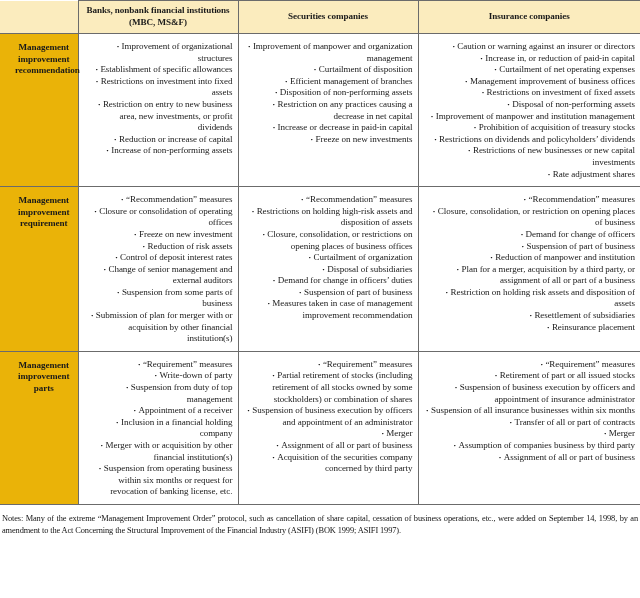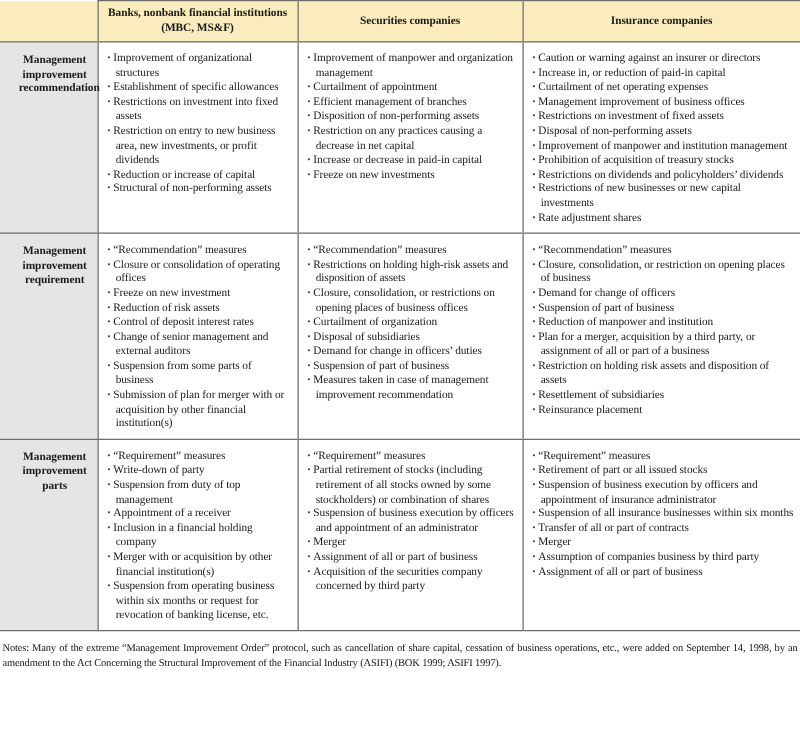--- a/index.html
+++ b/index.html
@@ -54,23 +54,24 @@
     border-bottom: 1.2px solid #6b6b6b;
   }
   thead tr.header-row th.last-head {
     border-right: none;
   }
 
   
   tbody tr.data-row > * {
     border-bottom: 1.1px solid #6b6b6b;
     vertical-align: top;
+    text-align: right;
   }
   tbody tr.data-row td.rowlabel {
-    background: #e5e5e5;
+    background: #eab308;
     text-align: center;
     font-weight: bold;
     font-size: 9.1px;
     line-height: 11.5px;
     padding: 8px 5px 6px 15px;
     border-left: none;
     border-right: 1.2px solid #6b6b6b;
     letter-spacing: -0.05px;
   }
   tbody tr.data-row td.cell {
@@ -134,27 +135,27 @@
 
       <tr class="data-row">
         <td class="rowlabel">Management improvement recommendation</td>
         <td class="cell c-banks">
           <ul class="bullets">
               <li>Improvement of organizational structures</li>
               <li>Establishment of specific allowances</li>
               <li>Restrictions on investment into fixed assets</li>
               <li>Restriction on entry to new business area, new investments, or profit dividends</li>
               <li>Reduction or increase of capital</li>
-              <li>Structural of non-performing assets</li>
+              <li>Increase of non-performing assets</li>
             </ul>
         </td>
         <td class="cell">
           <ul class="bullets">
               <li>Improvement of manpower and organization management</li>
-              <li>Curtailment of appointment</li>
+              <li>Curtailment of disposition</li>
               <li>Efficient management of branches</li>
               <li>Disposition of non-performing assets</li>
               <li>Restriction on any practices causing a decrease in net capital</li>
               <li>Increase or decrease in paid-in capital</li>
               <li>Freeze on new investments</li>
             </ul>
         </td>
         <td class="cell last-cell">
           <ul class="bullets">
               <li>Caution or warning against an insurer or directors</li>

